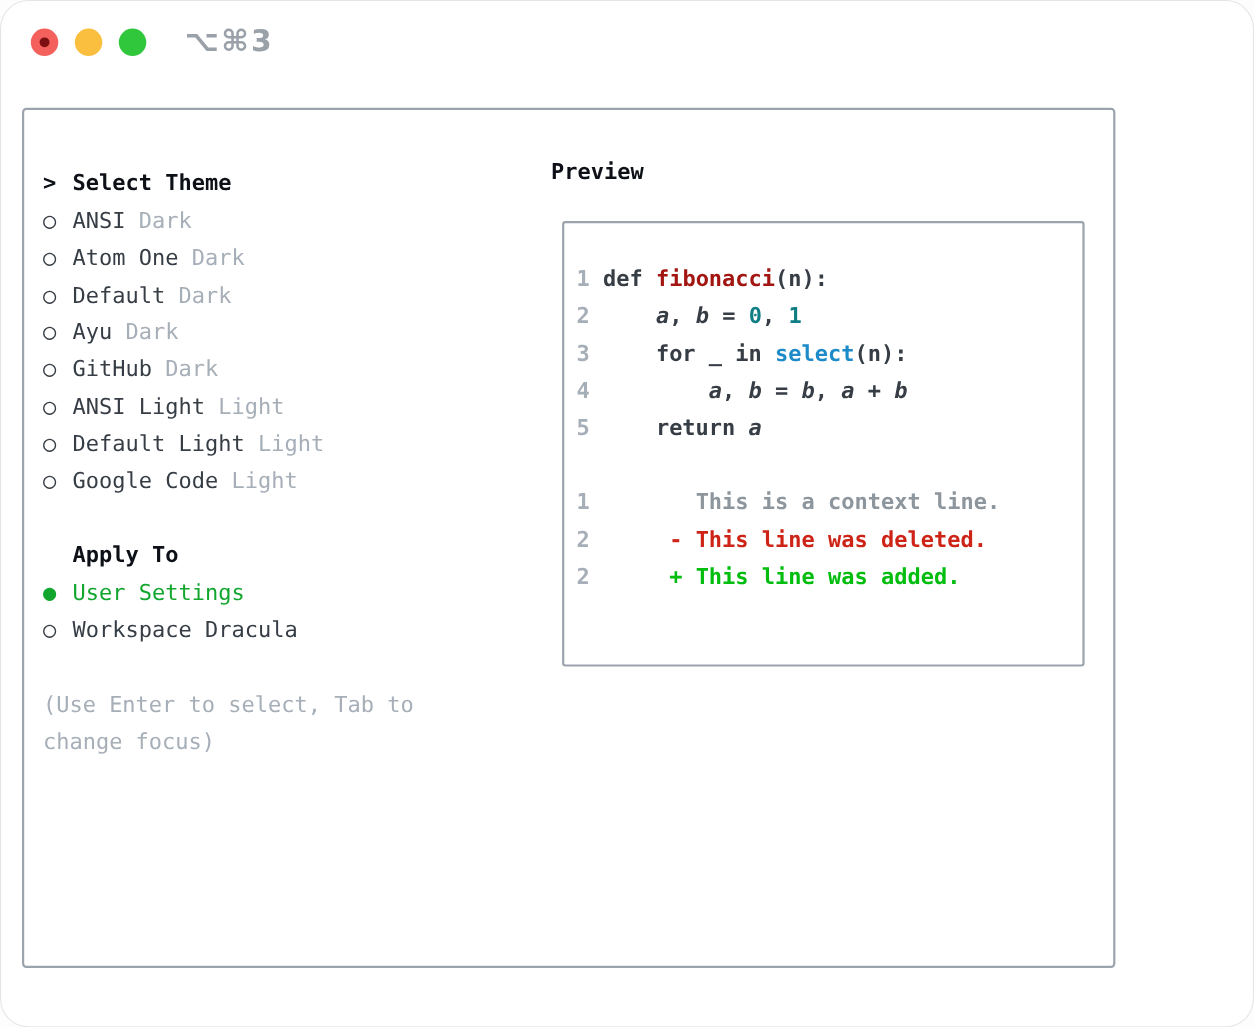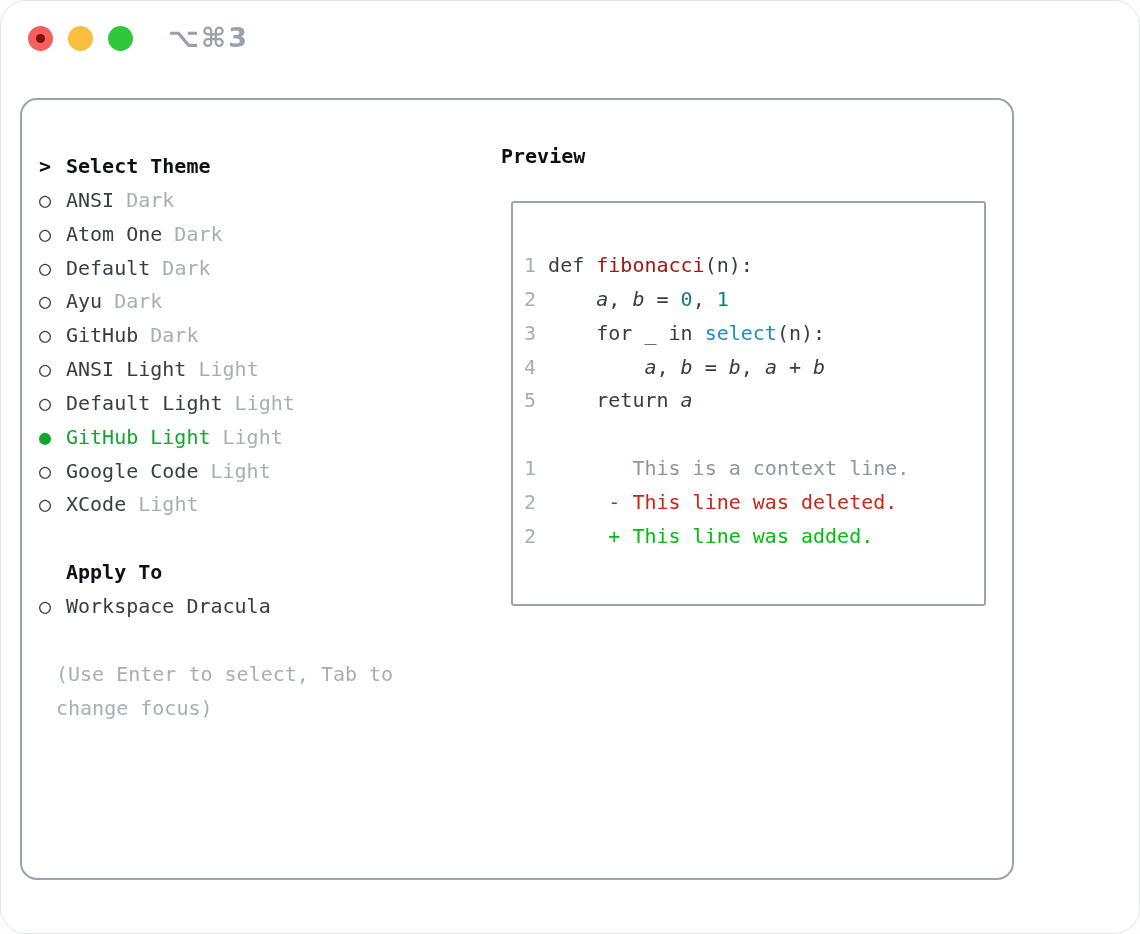--- a/index.html
+++ b/index.html
@@ -46,41 +46,41 @@
   .light.minimize{left:67px;background:var(--light_yellow);}
   .light.zoomb{left:107px;background:var(--light_green);}
   .title-shortcut{
     position:absolute;left:167px;top:21px;
     font-family:"DejaVu Sans","Liberation Sans",sans-serif;
     font-size:27px;font-weight:600;letter-spacing:2px;
     color:var(--titlebar_gray);
   }
   .panel{
     position:absolute;left:19px;top:97px;width:994px;height:782px;
-    border:2px solid var(--border_gray);border-radius:17px;
+    border:2px solid var(--border_gray);border-radius:4px;
     background:#ffffff;
   }
   .row{
     height:33.85px;line-height:33.85px;
     white-space:pre;font-size:20px;color:var(--text_dark);
   }
   .left-col{position:absolute;left:17px;top:50px;width:445px;}
   .prefix{display:inline-block;width:27px;}
   .hdr{font-weight:bold;color:var(--heading);}
   .hdr .prefix{color:var(--heading);}
   .name{color:var(--text_dark);}
   .option{cursor:pointer;}
   .option.selected .name,.option.selected .prefix{color:var(--accent_green);}
   .tag{color:var(--muted_gray);}
-  .hint{color:var(--muted_gray);margin-left:17px;}
+  .hint{color:var(--muted_gray);}
   .right-col-header{position:absolute;left:479px;top:40px;}
   .preview-box{
     position:absolute;left:489px;top:101px;width:475px;height:405px;
     border:2px solid var(--border_gray);border-radius:3px;
-    padding:46px 0 0 11px;background:#ffffff;
+    padding:34px 0 0 11px;background:#ffffff;font-weight:bold;
   }
   .ln{color:var(--muted_gray);}
   .tok-plain{color:var(--text_dark);}
   .tok-function{color:var(--function_red);}
   .tok-number{color:var(--number_teal);}
   .tok-builtin{color:var(--builtin_blue);}
   .tok-variable{color:var(--text_dark);font-style:italic;}
   .mark-context,.text-context{color:var(--context_gray);}
   .mark-deleted,.text-deleted{color:var(--deleted_red);}
   .mark-added,.text-added{color:var(--added_green);}
@@ -102,30 +102,29 @@
       <div class="row hdr"><span class="prefix">&gt;</span><span>Select Theme</span></div>
 
       <div id="theme-list">
           <div class="row option"><span class="prefix">○</span><span class="name">ANSI</span><span class="tag"> Dark</span></div>
           <div class="row option"><span class="prefix">○</span><span class="name">Atom One</span><span class="tag"> Dark</span></div>
           <div class="row option"><span class="prefix">○</span><span class="name">Default</span><span class="tag"> Dark</span></div>
           <div class="row option"><span class="prefix">○</span><span class="name">Ayu</span><span class="tag"> Dark</span></div>
           <div class="row option"><span class="prefix">○</span><span class="name">GitHub</span><span class="tag"> Dark</span></div>
           <div class="row option"><span class="prefix">○</span><span class="name">ANSI Light</span><span class="tag"> Light</span></div>
           <div class="row option"><span class="prefix">○</span><span class="name">Default Light</span><span class="tag"> Light</span></div>
-          <div class="row option selected"><span class="prefix">●</span><span class="name">GitHub Light</span><span class="tag"> Light</span></div>
           <div class="row option"><span class="prefix">○</span><span class="name">Google Code</span><span class="tag"> Light</span></div>
-          <div class="row option"><span class="prefix">○</span><span class="name">XCode</span><span class="tag"> Light</span></div>
         </div>
 
       <div class="row"></div>
 
       <div class="row hdr"><span class="prefix"></span><span>Apply To</span></div>
 
       <div id="apply-list">
+          <div class="row option selected"><span class="prefix">●</span><span class="name">User Settings</span></div>
           <div class="row option"><span class="prefix">○</span><span class="name">Workspace Dracula</span></div>
         </div>
 
       <div class="row"></div>
 
       <div id="hint-lines">
           <div class="row hint">(Use Enter to select, Tab to</div>
           <div class="row hint">change focus)</div>
         </div>
     </div>

